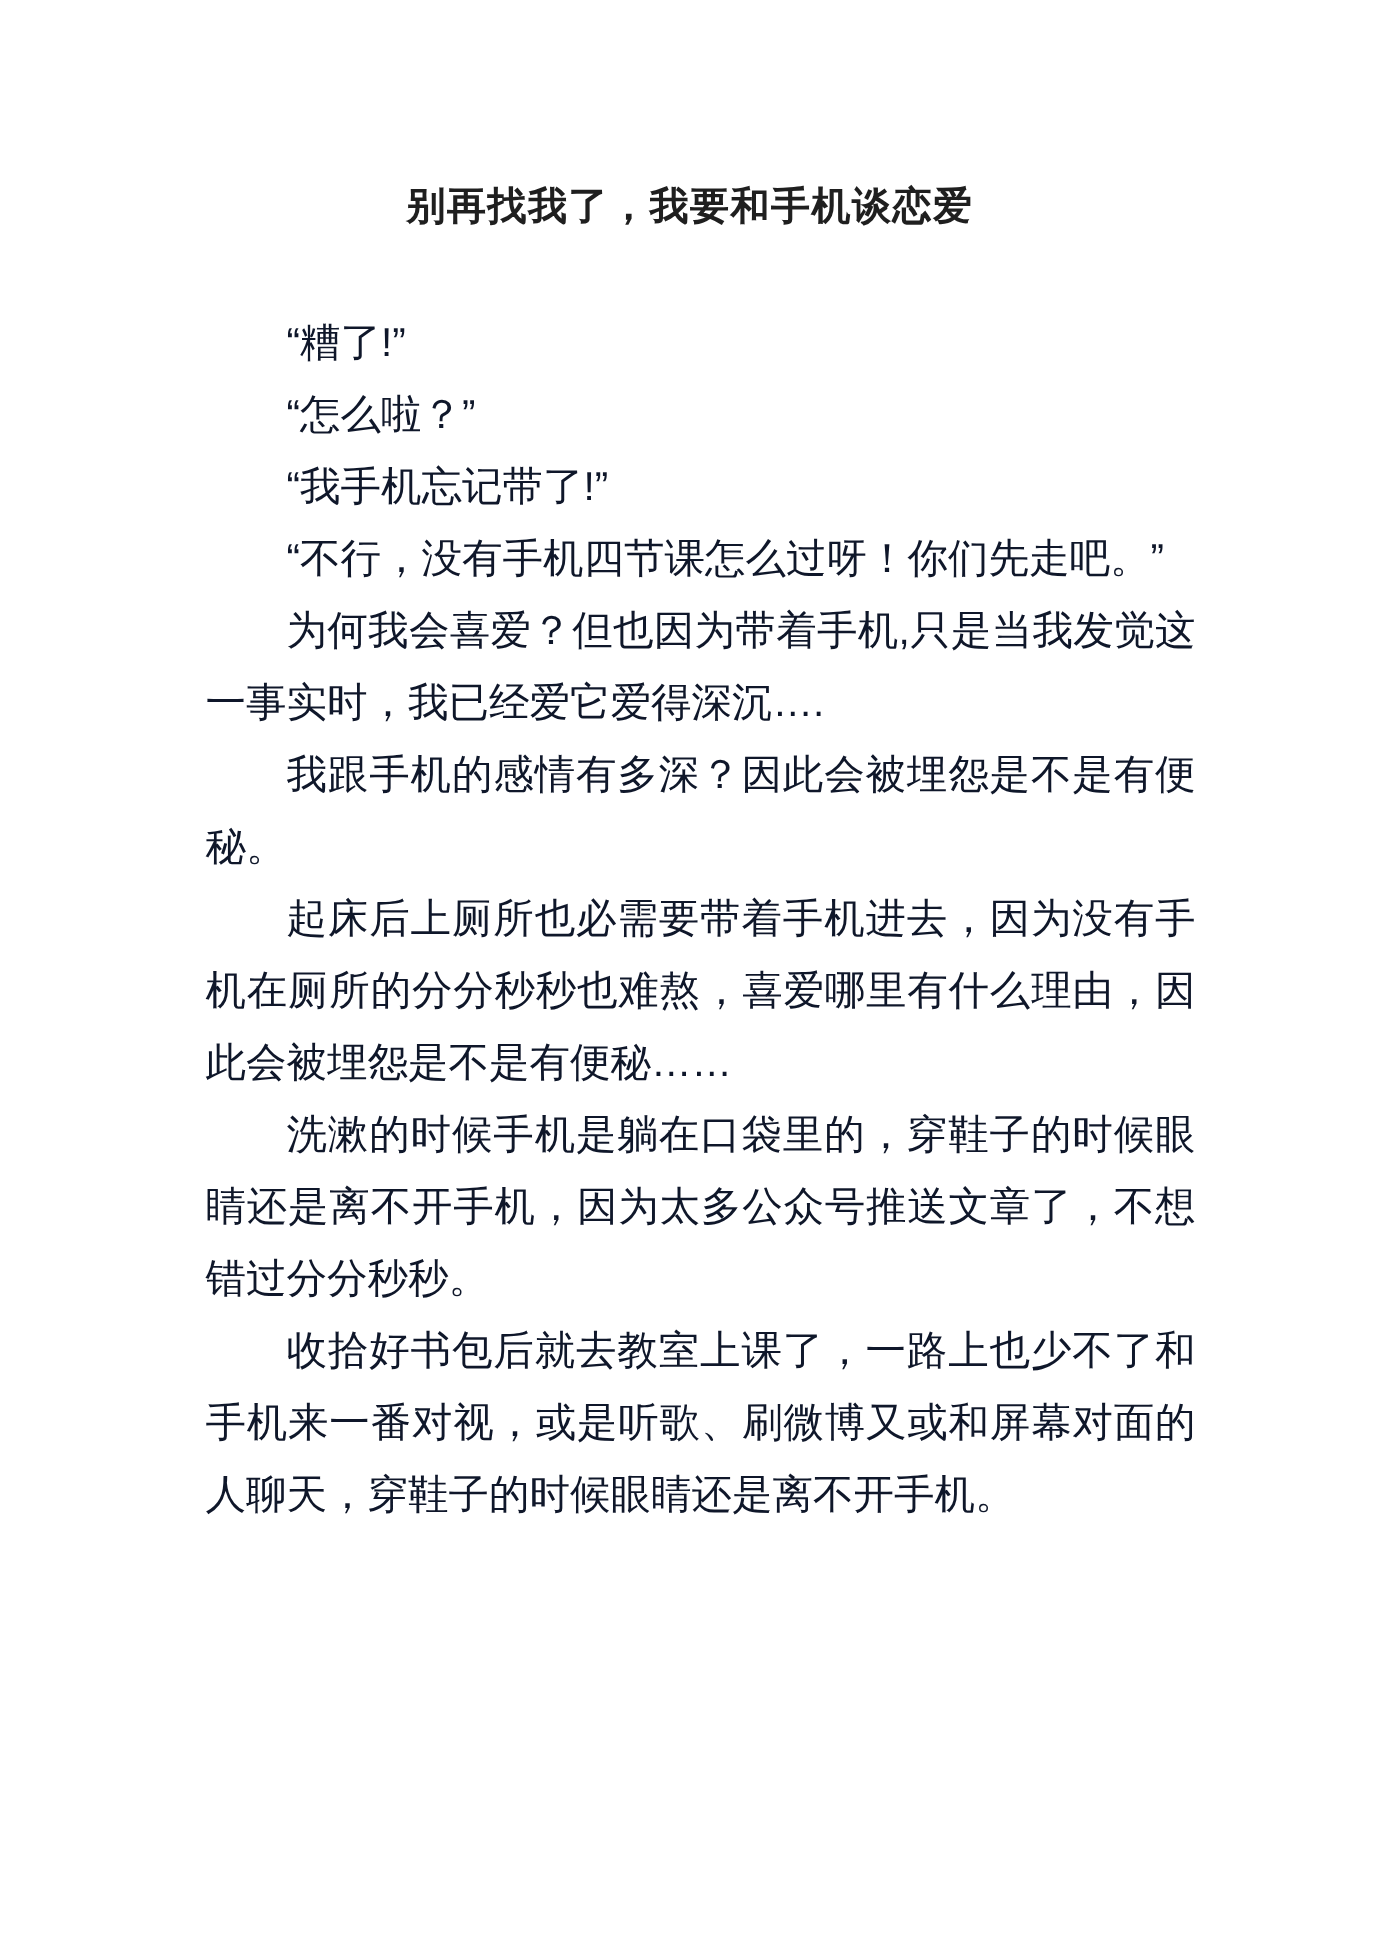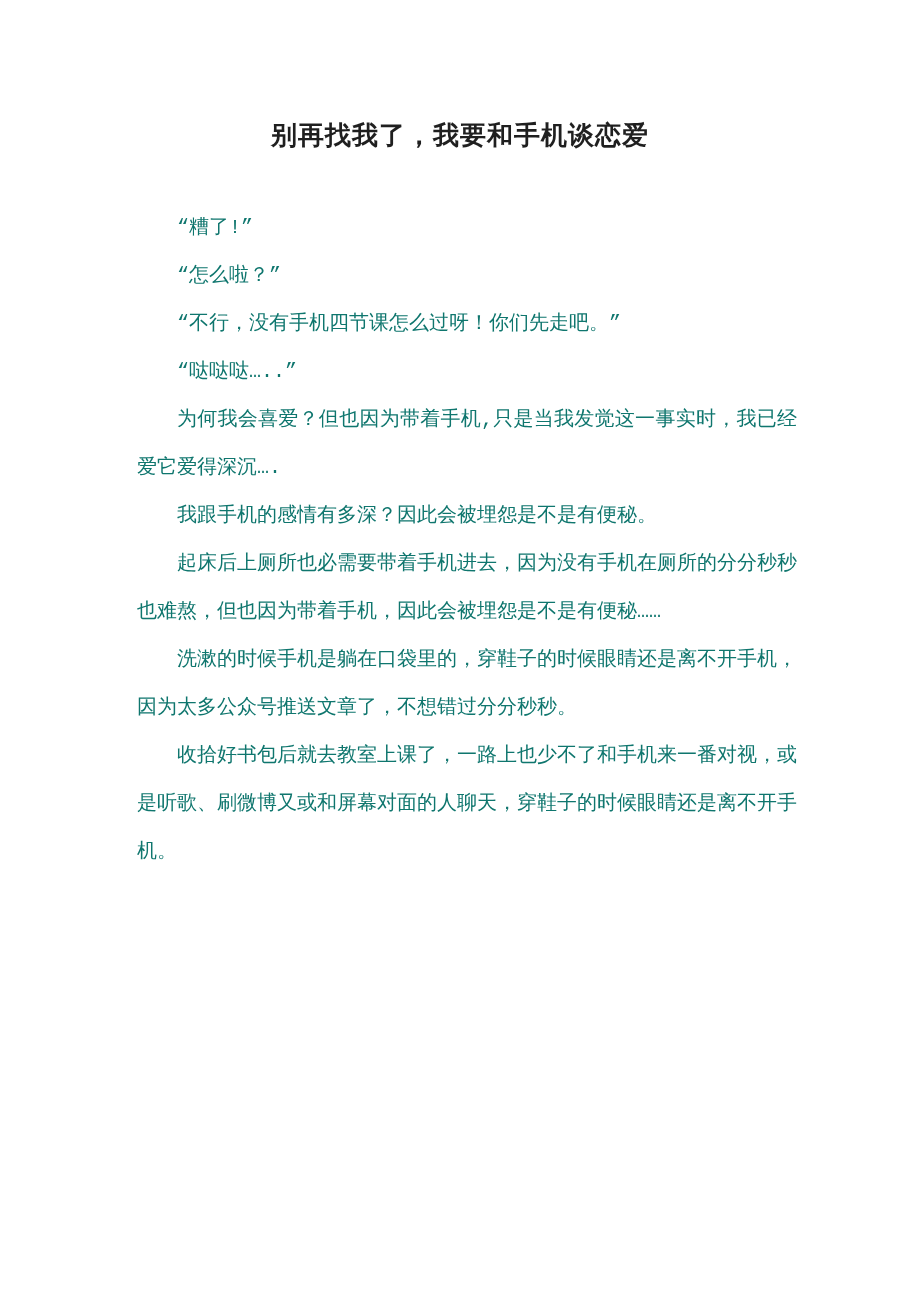--- a/index.html
+++ b/index.html
@@ -6,71 +6,71 @@
     margin: 0;
     padding: 0;
     background: #ffffff;
   }
   .page {
     position: relative;
     width: 920px;
     height: 1302px;
     background: #ffffff;
     overflow: hidden;
-    font-family: Liberation Mono, monospace;
+    font-family: Liberation Sans, sans-serif;
     color: #1f1f1f;
   }
   .doc-title {
     margin: 0;
     padding: 120px 0 0 0;
     text-align: center;
     font-size: 26px;
     line-height: 34px;
     font-weight: 700;
     letter-spacing: 1px;
     color: #1f1f1f;
   }
   .doc-content {
     margin: 50px 0 0 137px;
     width: 660px;
   }
   .doc-content p {
     margin: 0;
-    font-size: 20px;
+    font-size: 27px;
     line-height: 48px;
     text-align: justify;
     text-indent: 2em;
     letter-spacing: 0;
-    color: #0f766e;
+    color: #0f172a;
     word-break: normal;
   }
 </style>
 </head>
 <body>
 
 <div class="page">
   <h1 class="doc-title">别再找我了，我要和手机谈恋爱</h1>
 
   <div class="doc-content">
 
       <p>“糟了!”</p>
 
       <p>“怎么啦？”</p>
 
+      <p>“我手机忘记带了!”</p>
 
 
       <p>“不行，没有手机四节课怎么过呀！你们先走吧。”</p>
 
-      <p>“哒哒哒…..”</p>
 
 
       <p>为何我会喜爱？但也因为带着手机,只是当我发觉这一事实时，我已经爱它爱得深沉….</p>
 
       <p>我跟手机的感情有多深？因此会被埋怨是不是有便秘。</p>
 
 
-      <p>起床后上厕所也必需要带着手机进去，因为没有手机在厕所的分分秒秒也难熬，但也因为带着手机，因此会被埋怨是不是有便秘……</p>
+      <p>起床后上厕所也必需要带着手机进去，因为没有手机在厕所的分分秒秒也难熬，喜爱哪里有什么理由，因此会被埋怨是不是有便秘……</p>
 
       <p>洗漱的时候手机是躺在口袋里的，穿鞋子的时候眼睛还是离不开手机，因为太多公众号推送文章了，不想错过分分秒秒。</p>
 
       <p>收拾好书包后就去教室上课了，一路上也少不了和手机来一番对视，或是听歌、刷微博又或和屏幕对面的人聊天，穿鞋子的时候眼睛还是离不开手机。</p>
     </div>
 </div>
 
 </body></html>

